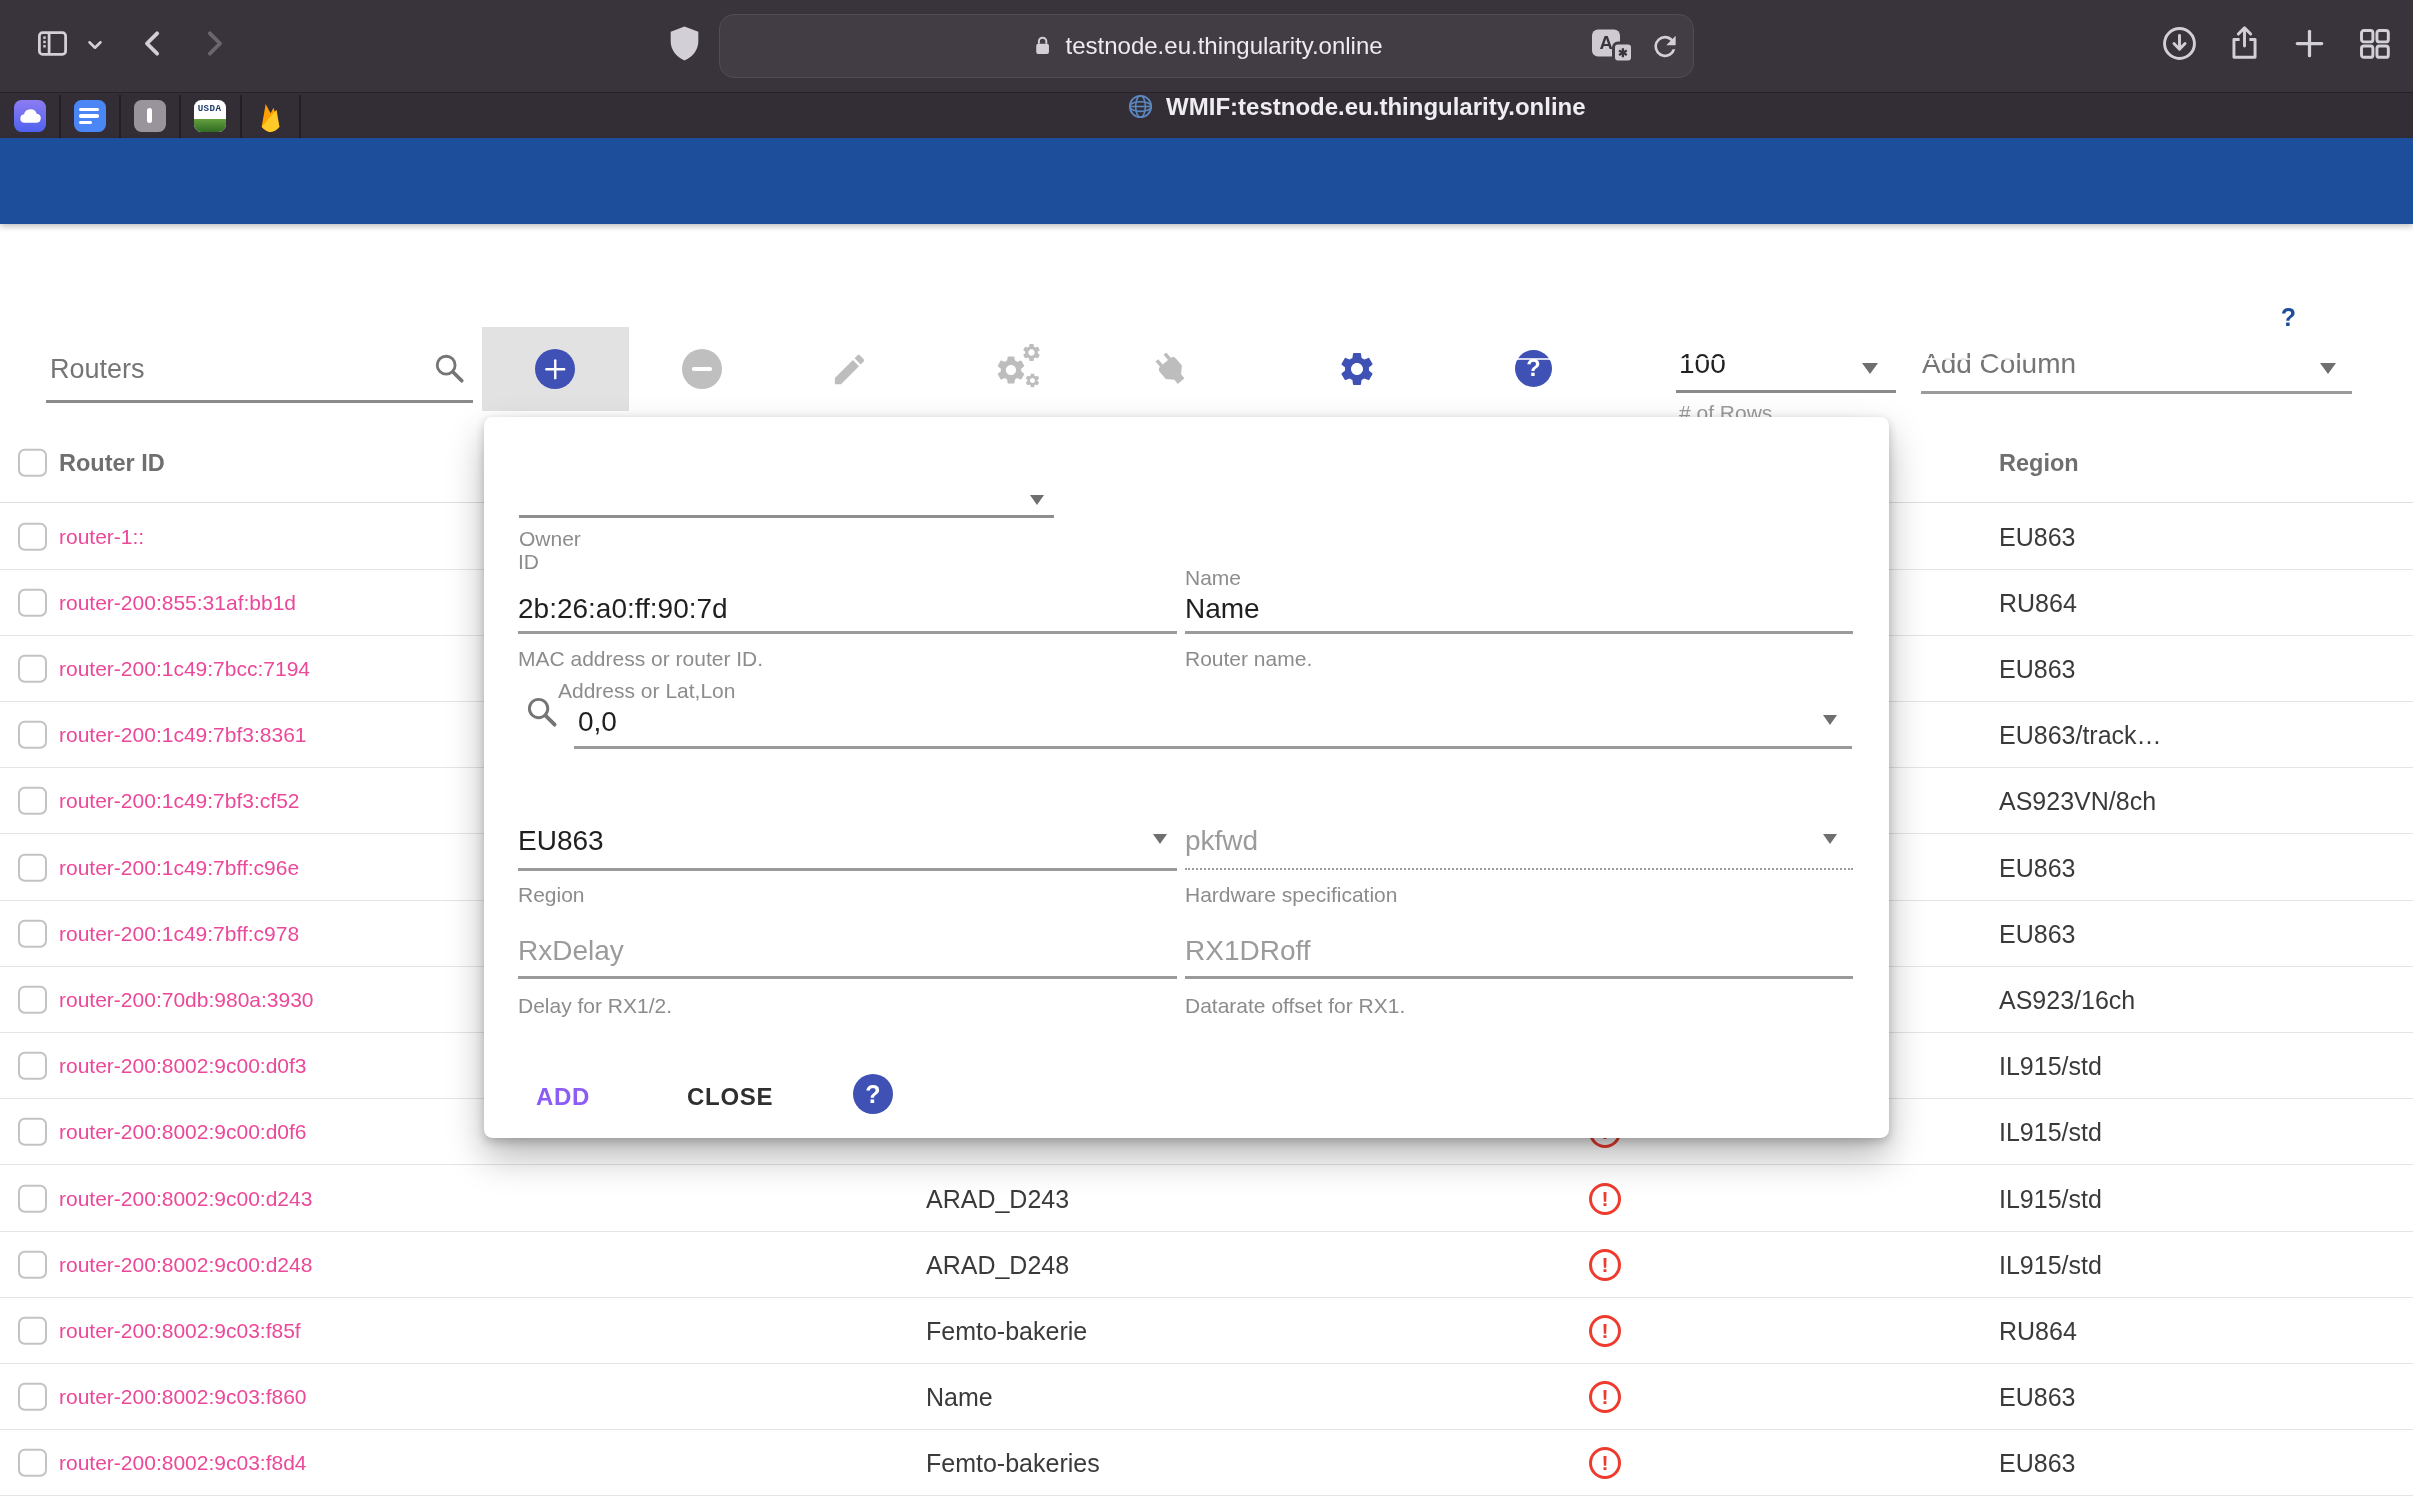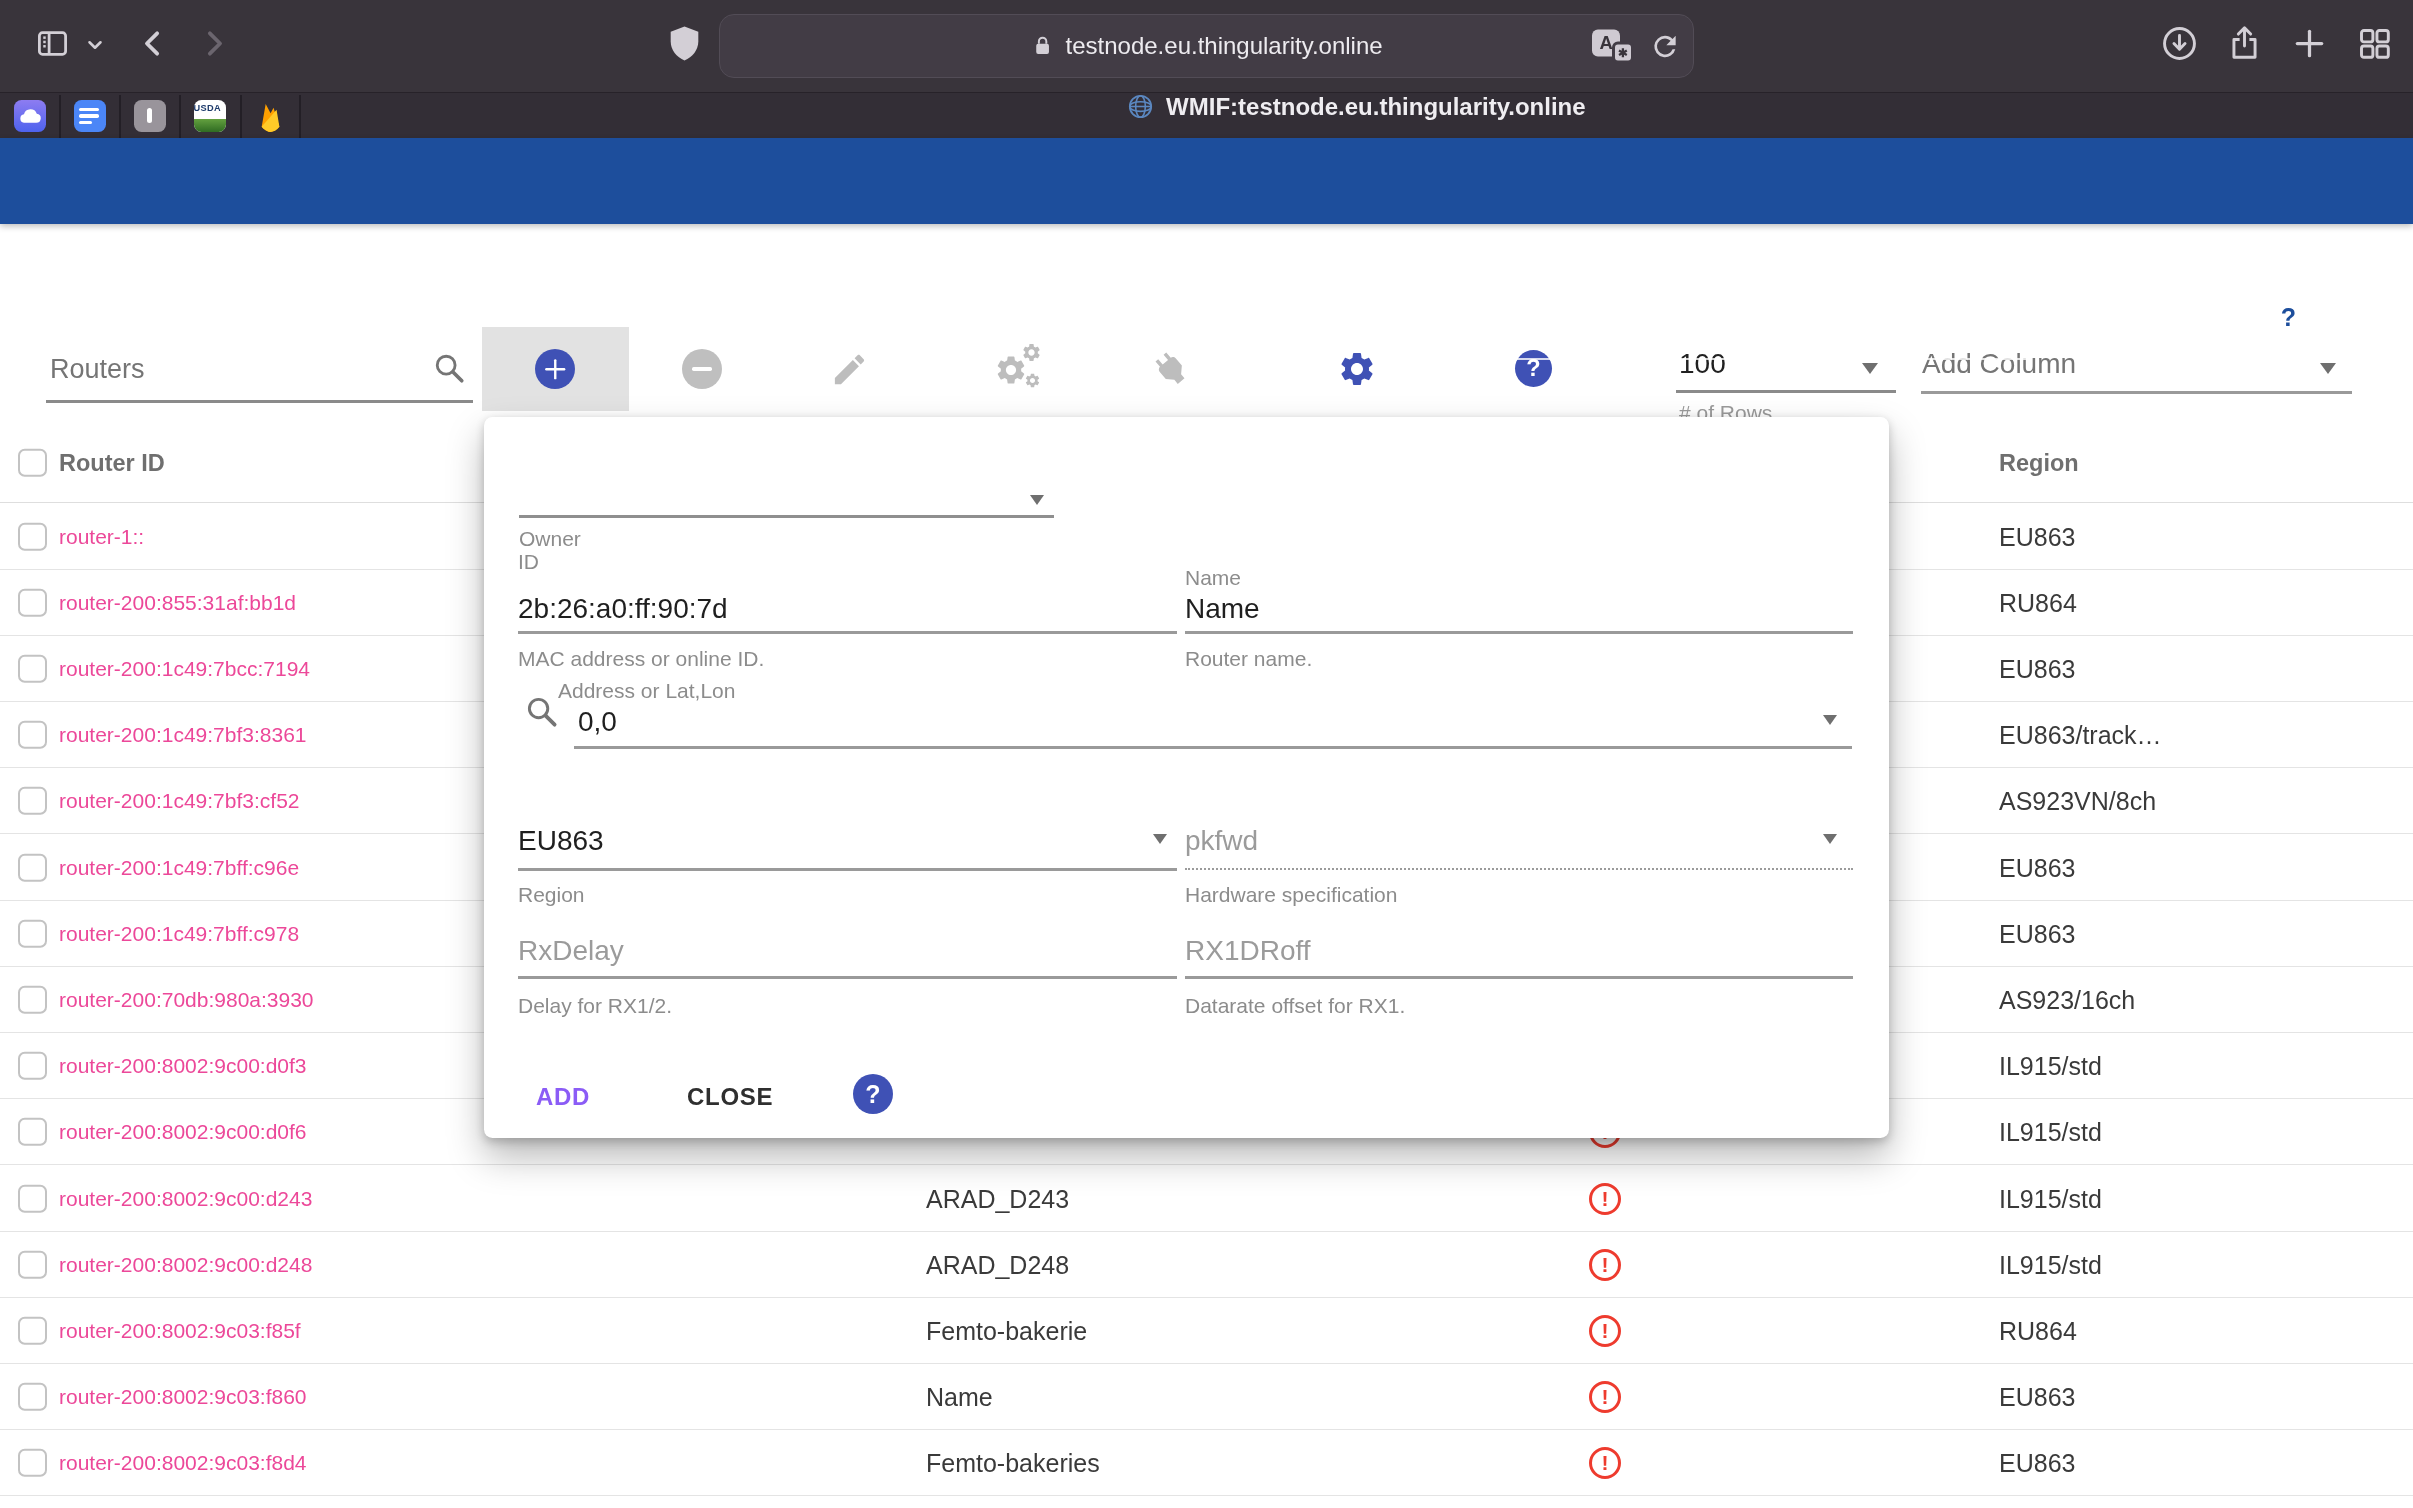--- a/index.html
+++ b/index.html
@@ -23,21 +23,21 @@
 
   .s-tabbar{position:absolute;left:0;top:92px;width:2413px;height:46px;background:#332e36;border-top:1.7px solid #272229}
   .pin-divider{position:absolute;top:1.7px;width:1.7px;height:44px;background:#231f26}
   .pin-tab{position:absolute;top:0;width:59px;height:46px;display:flex;align-items:center;justify-content:center}
   .pin-sq{width:32px;height:32px;border-radius:7.5px;overflow:hidden;position:relative}
   .pin-docs{background:#4b86f7}
   .pin-docs i{position:absolute;left:5.9px;height:3.4px;border-radius:1.7px;background:#fff;display:block}
   .pin-info{background:#99949b}
   .pin-info i{position:absolute;left:13.4px;top:8.4px;width:5px;height:15px;border-radius:2.5px;background:#fff}
   .pin-usda{background:#fff}
-  .usda-txt{position:absolute;left:0;top:2.5px;width:100%;font-family:Liberation Sans, sans-serif;font-weight:700;font-size:9.2px;color:#1c3a6b;letter-spacing:0.4px}
+  .usda-txt{position:absolute;left:0;top:2.5px;width:100%;text-align:center;font-family:Liberation Mono, monospace;font-weight:700;font-size:9.2px;color:#1c3a6b;letter-spacing:0.4px}
   .usda-field{position:absolute;left:0;bottom:0;width:100%;height:12.6px;background:linear-gradient(180deg,#63a03f,#2f6b22)}
   .pin-cloud{background:linear-gradient(180deg,#8d7cf1,#4e62ee)}
   .active-tab{position:absolute;left:300px;top:0;width:2113px;height:46px;display:flex;align-items:flex-start;justify-content:center;gap:11.7px}
   .tab-title{font-size:24px;font-weight:600;color:#efedf1;white-space:nowrap}
 
   
   .app-header{position:absolute;left:0;top:138px;width:2413px;height:86px;background:#1d4e9c;box-shadow:0 3.4px 6.7px rgba(0,0,0,.28);z-index:5}
   .hamburger{position:absolute;left:49px;top:164px;width:37px;height:34px;cursor:pointer}
   .hamburger i{position:absolute;left:0;width:37px;height:5px;border-radius:2.5px;background:#fff}
   .app-title{position:absolute;left:183px;top:164px;font-size:23px;font-weight:400;color:#fff;letter-spacing:0.4px}
@@ -447,21 +447,21 @@
 
   <div class="dialog">
     <span class="d-val" style="left:35px;top:67px"></span>
     <span class="arr d-arr" style="left:546px;top:78px"></span>
     <span class="d-line" style="left:35px;top:98px;width:535px;background:#8f8f8f"></span>
     <span class="d-label" style="left:35px;top:110px">Owner</span>
 
     <span class="d-label" style="left:34px;top:133px">ID</span>
     <span class="d-val" style="left:34px;top:176px">2b:26:a0:ff:90:7d</span>
     <span class="d-line" style="left:34px;top:214px;width:659px"></span>
-    <span class="d-label" style="left:34px;top:230px">MAC address or online ID.</span>
+    <span class="d-label" style="left:34px;top:230px">MAC address or router ID.</span>
 
     <span class="d-label" style="left:701px;top:149px">Name</span>
     <span class="d-val" style="left:701px;top:176px">Name</span>
     <span class="d-line" style="left:701px;top:214px;width:668px"></span>
     <span class="d-label" style="left:701px;top:230px">Router name.</span>
 
     <span class="d-label" style="left:74px;top:262px">Address or Lat,Lon</span>
     <svg class="abs" style="left:40px;top:277px;color:#757575" width="35" height="35" viewBox="0 0 42 42">
         <use href="#i-search"></use>
       </svg>

